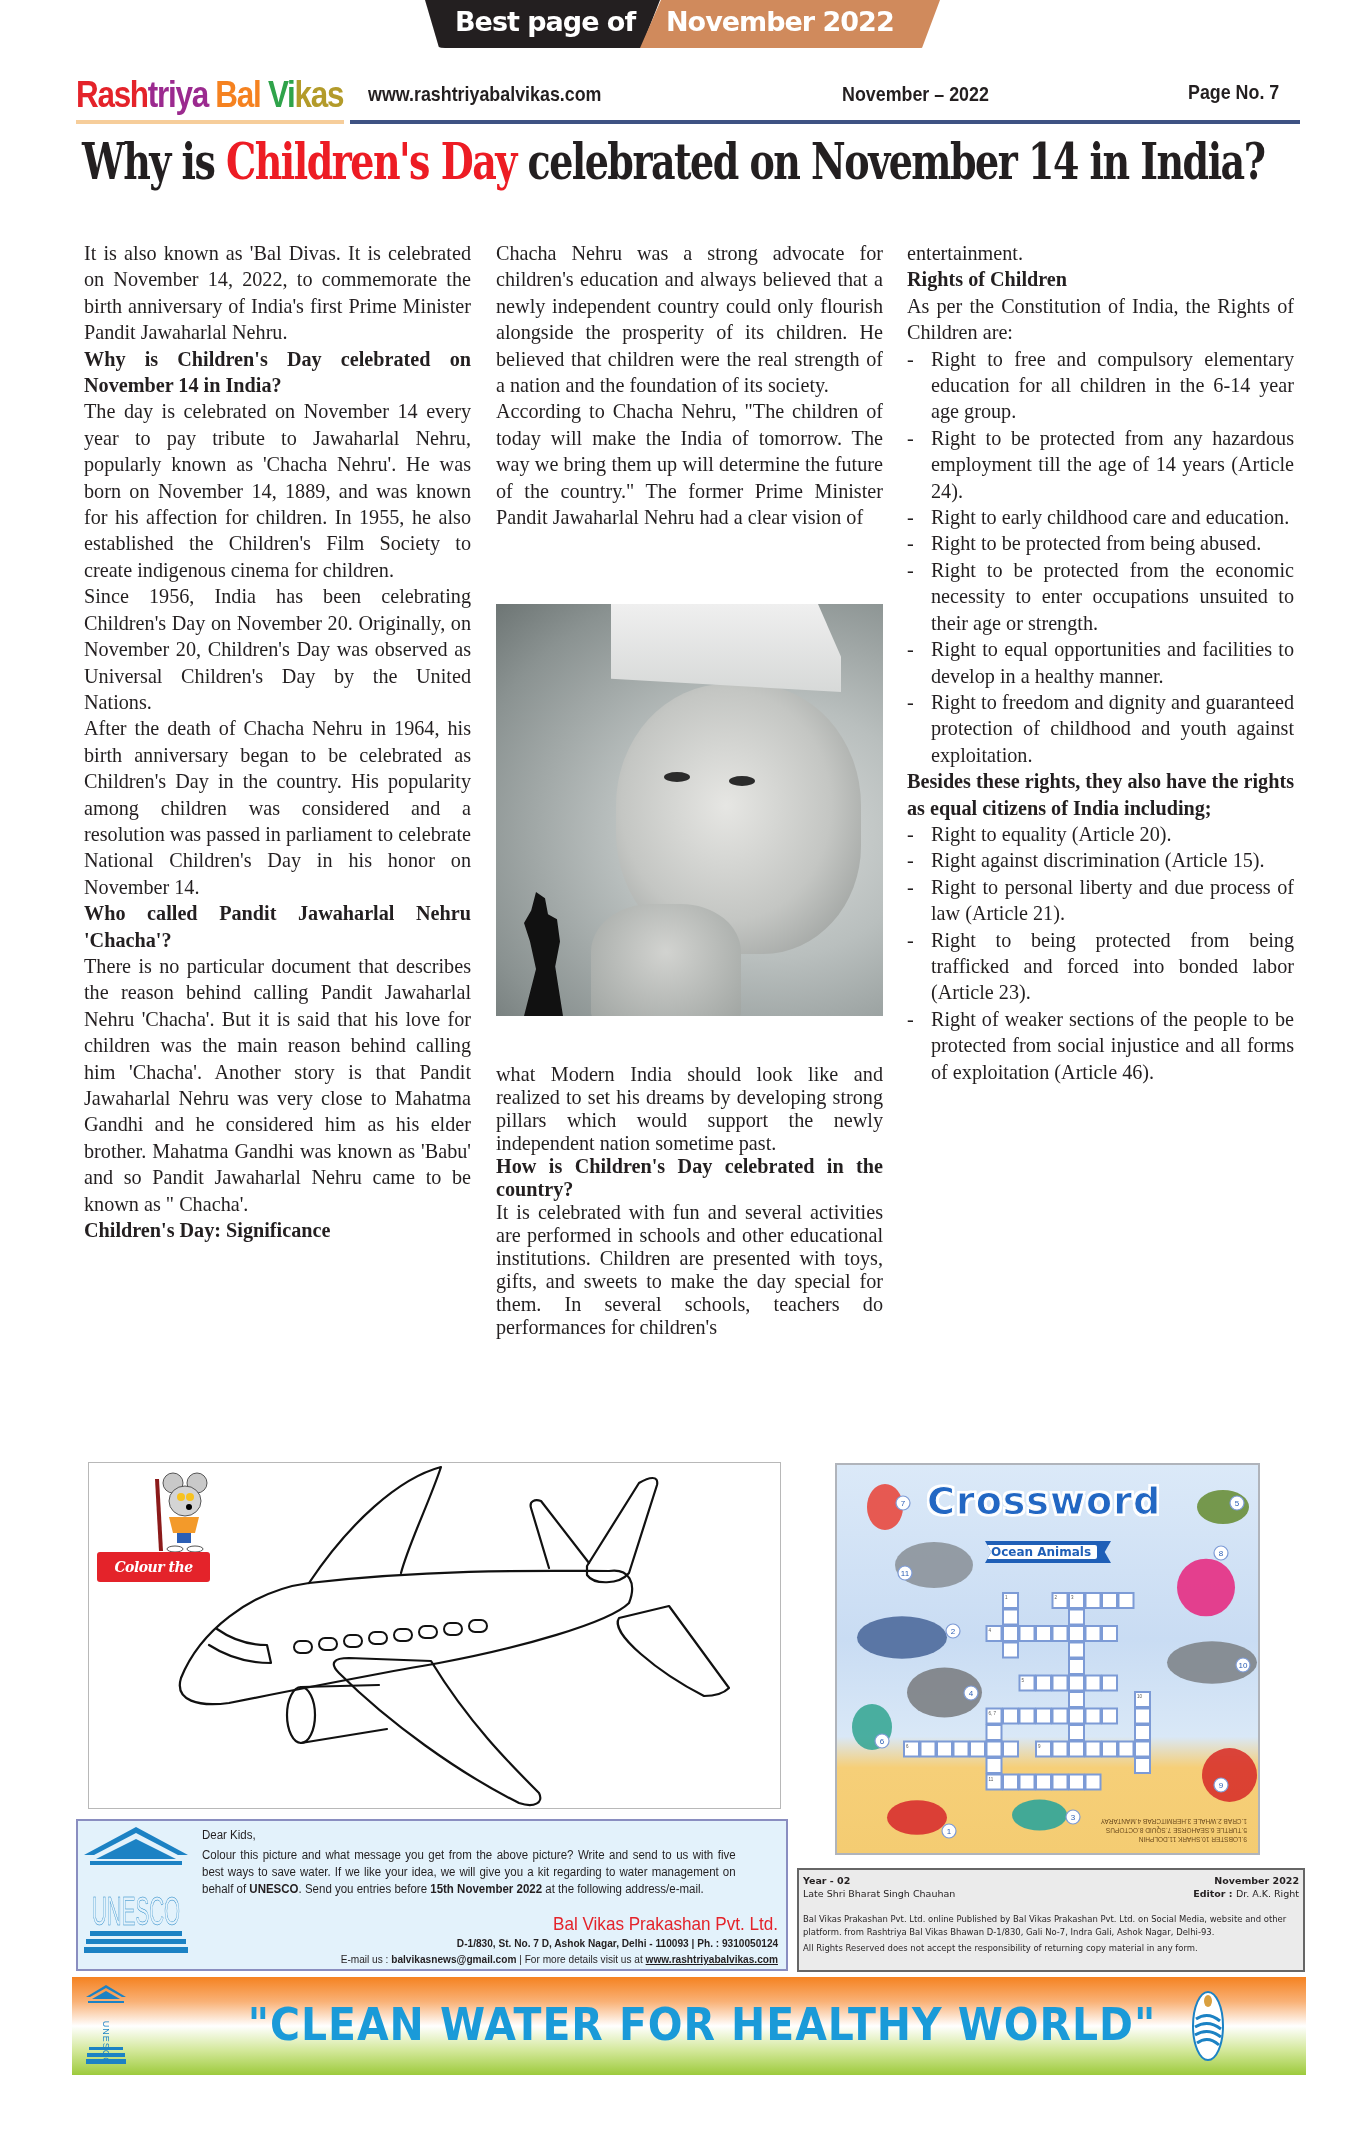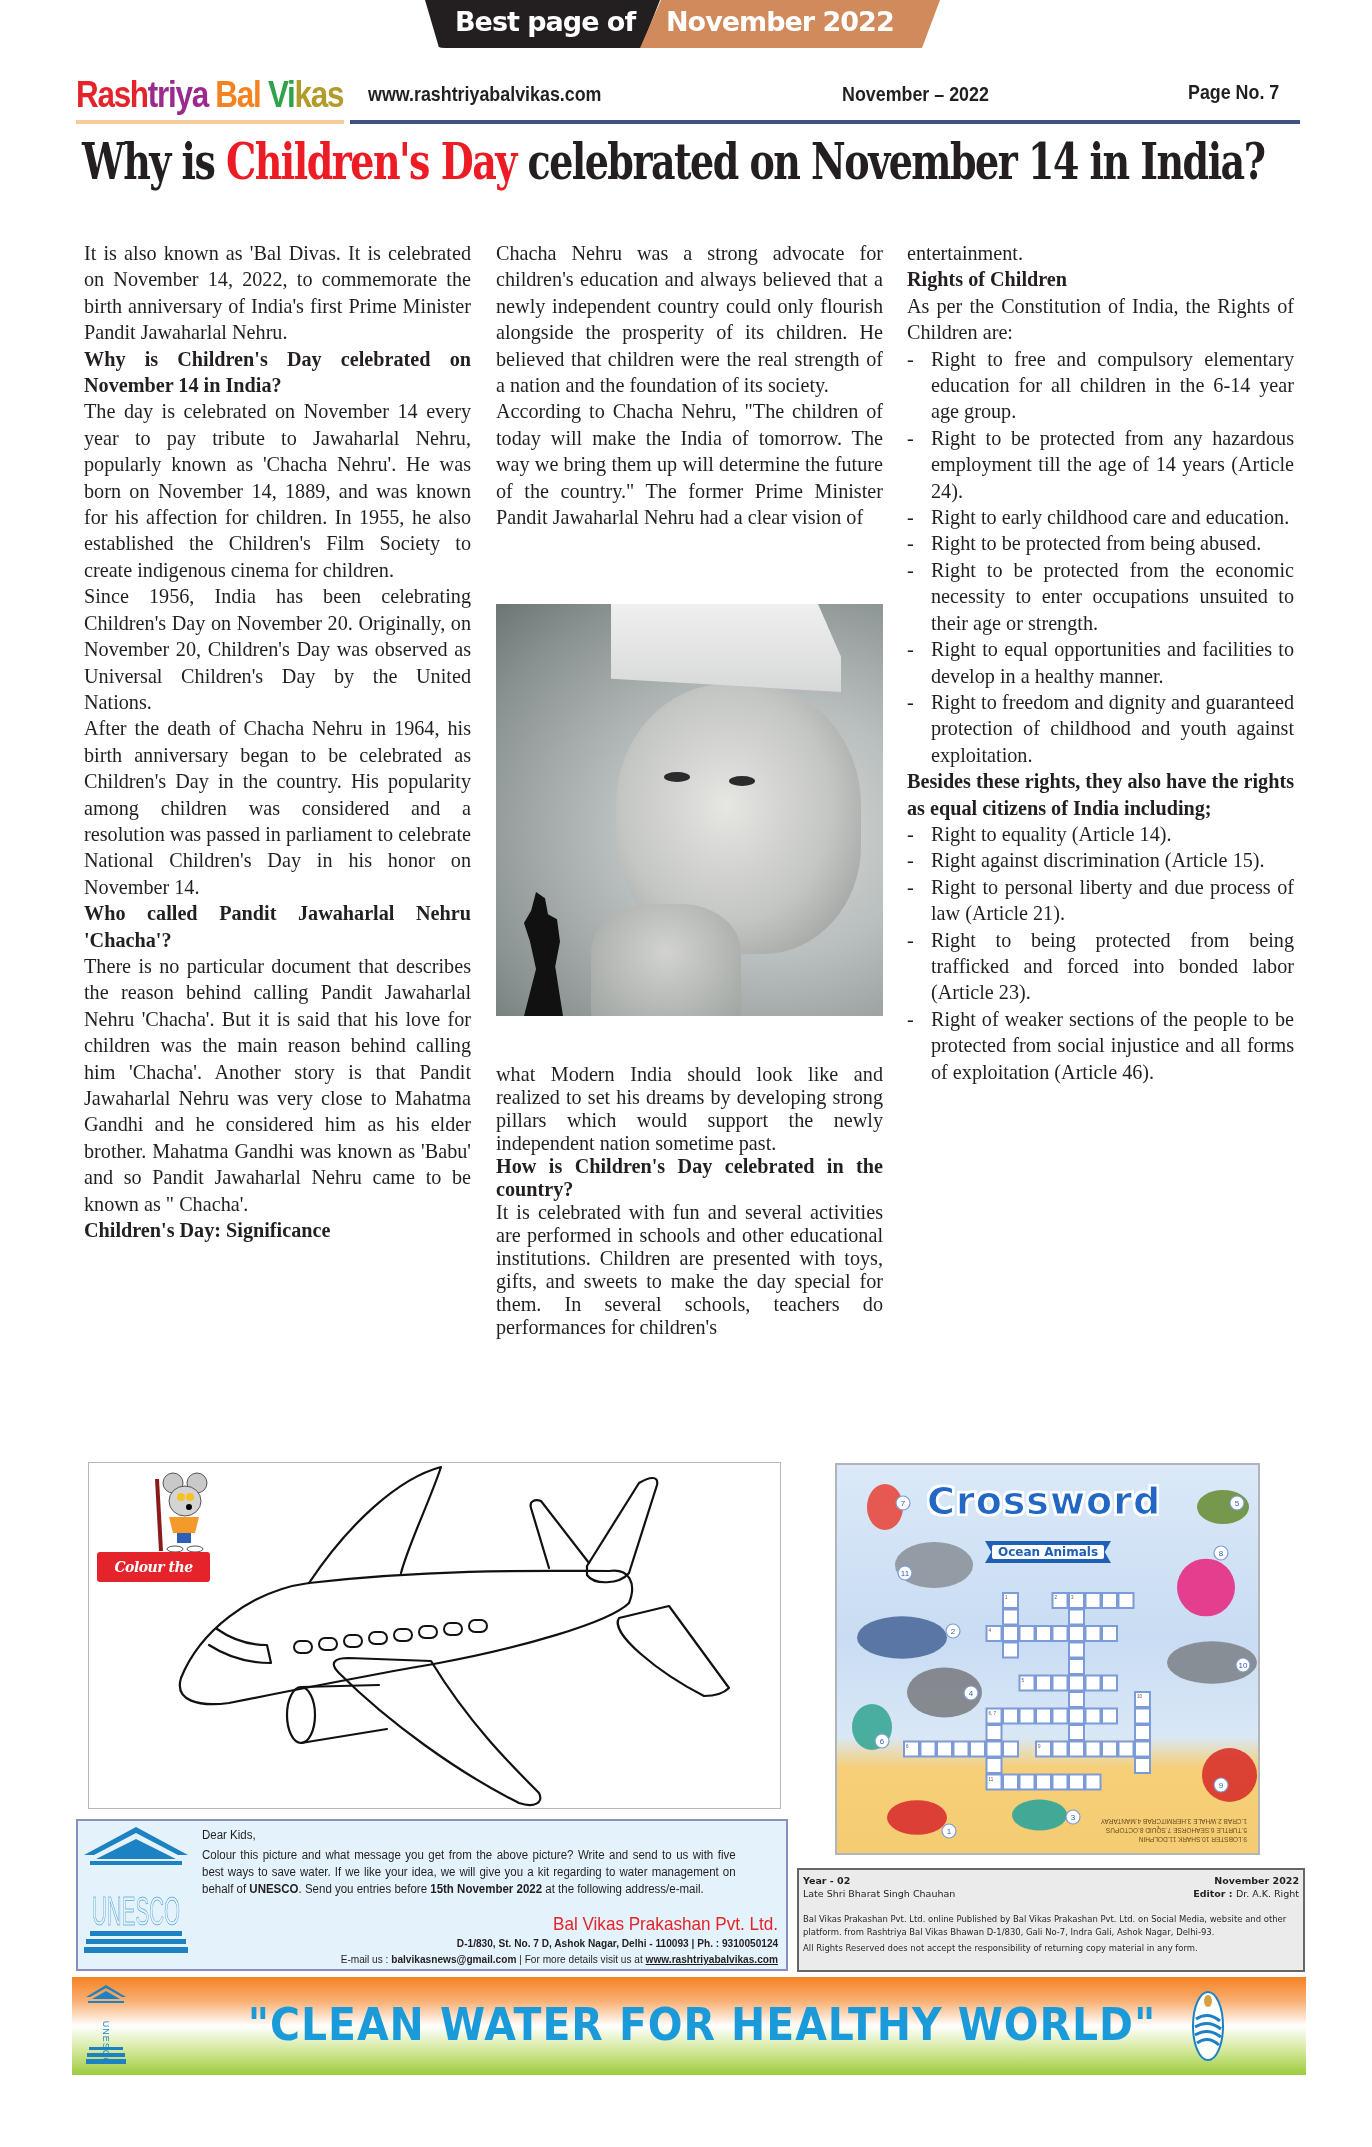--- a/index.html
+++ b/index.html
@@ -72,21 +72,21 @@
   .unesco-addr { position: absolute; right: 8px; top: 116px; font-family: "Liberation Sans", sans-serif; font-size: 11.5px; font-weight: bold; transform: scaleX(0.88); transform-origin: right; white-space: nowrap; }
   .unesco-mail { position: absolute; right: 8px; top: 132px; font-family: "Liberation Sans", sans-serif; font-size: 11.5px; transform: scaleX(0.88); transform-origin: right; white-space: nowrap; }
   .unesco-mail b { font-weight: bold; }
   .unesco-mail u { font-weight: bold; }
 
   .cw-box { position: absolute; left: 835px; top: 1463px; width: 425px; height: 392px; border: 2px solid #b0b4bb; overflow: hidden;
     background: linear-gradient(#dbe9f8 0%, #c9dcf3 45%, #d9e8f7 70%, #f6cf78 78%, #f4cc72 100%); }
   .cw-title { position: absolute; left: 90px; top: 14px; font-family: "DejaVu Sans", sans-serif; font-weight: bold; font-size: 38px;
     color: #2267c3; -webkit-text-stroke: 1px #fff; text-shadow: 0 0 0 #fff, 2px 2px 0 #fff, -2px -2px 0 #fff, 2px -2px 0 #fff, -2px 2px 0 #fff; letter-spacing: 1px; }
   .cw-sub { position: absolute; left: 148px; top: 76px; width: 126px; height: 22px; background: #1f5fb7; color: #fff;
-    font-family: "DejaVu Sans", sans-serif; font-weight: bold; font-size: 12px; text-align: center; line-height: 22px;
+    font-family: "DejaVu Sans", sans-serif; font-weight: bold; font-size: 12px; text-align: left; line-height: 22px;
     clip-path: polygon(0 0, 100% 0, 95% 50%, 100% 100%, 0 100%, 5% 50%); }
   .cw-sub span { background: #fff; color: #1f5fb7; padding: 0 6px; border-radius: 2px; }
   .cw-grid { position: absolute; left: 0; top: 0; width: 425px; height: 392px; }
   .cw-answers { position: absolute; left: 160px; top: 352px; width: 250px; font-family: "Liberation Sans", sans-serif; font-size: 6.5px; line-height: 9px;
     color: #6b4a1e; transform: rotate(180deg); text-align: left; }
 
   .imprint { position: absolute; left: 797px; top: 1868px; width: 508px; height: 104px; background: #ebebeb; border: 2px solid #666; font-family: "DejaVu Sans", sans-serif; font-size: 9.5px; line-height: 13px; padding: 4px 4px; }
   .imprint .row { display: flex; justify-content: space-between; }
   .imprint .year { font-weight: bold; }
   .imprint .month { font-weight: bold; }
@@ -161,21 +161,21 @@
       <li>Right to free and compulsory elementary education for all children in the 6-14 year age group.</li>
       <li>Right to be protected from any hazardous employment till the age of 14 years (Article 24).</li>
       <li>Right to early childhood care and education.</li>
       <li>Right to be protected from being abused.</li>
       <li>Right to be protected from the economic necessity to enter occupations unsuited to their age or strength.</li>
       <li>Right to equal opportunities and facilities to develop in a healthy manner.</li>
       <li>Right to freedom and dignity and guaranteed protection of childhood and youth against exploitation.</li>
     </ul>
   <h3>Besides these rights, they also have the rights as equal citizens of India including;</h3>
   <ul class="rights" id="citizenList">
-      <li>Right to equality (Article 14).</li>
+      <li>Right to equality (Article 20).</li>
       <li>Right against discrimination (Article 15).</li>
       <li>Right to personal liberty and due process of law (Article 21).</li>
       <li>Right to being protected from being trafficked and forced into bonded labor (Article 23).</li>
       <li>Right of weaker sections of the people to be protected from social injustice and all forms of exploitation (Article 46).</li>
     </ul>
 </div>
 
 <div class="color-box">
   <svg class="plane" viewBox="0 0 640 345">
     <g fill="none" stroke="#111" stroke-width="2.2" stroke-linejoin="round" stroke-linecap="round">

